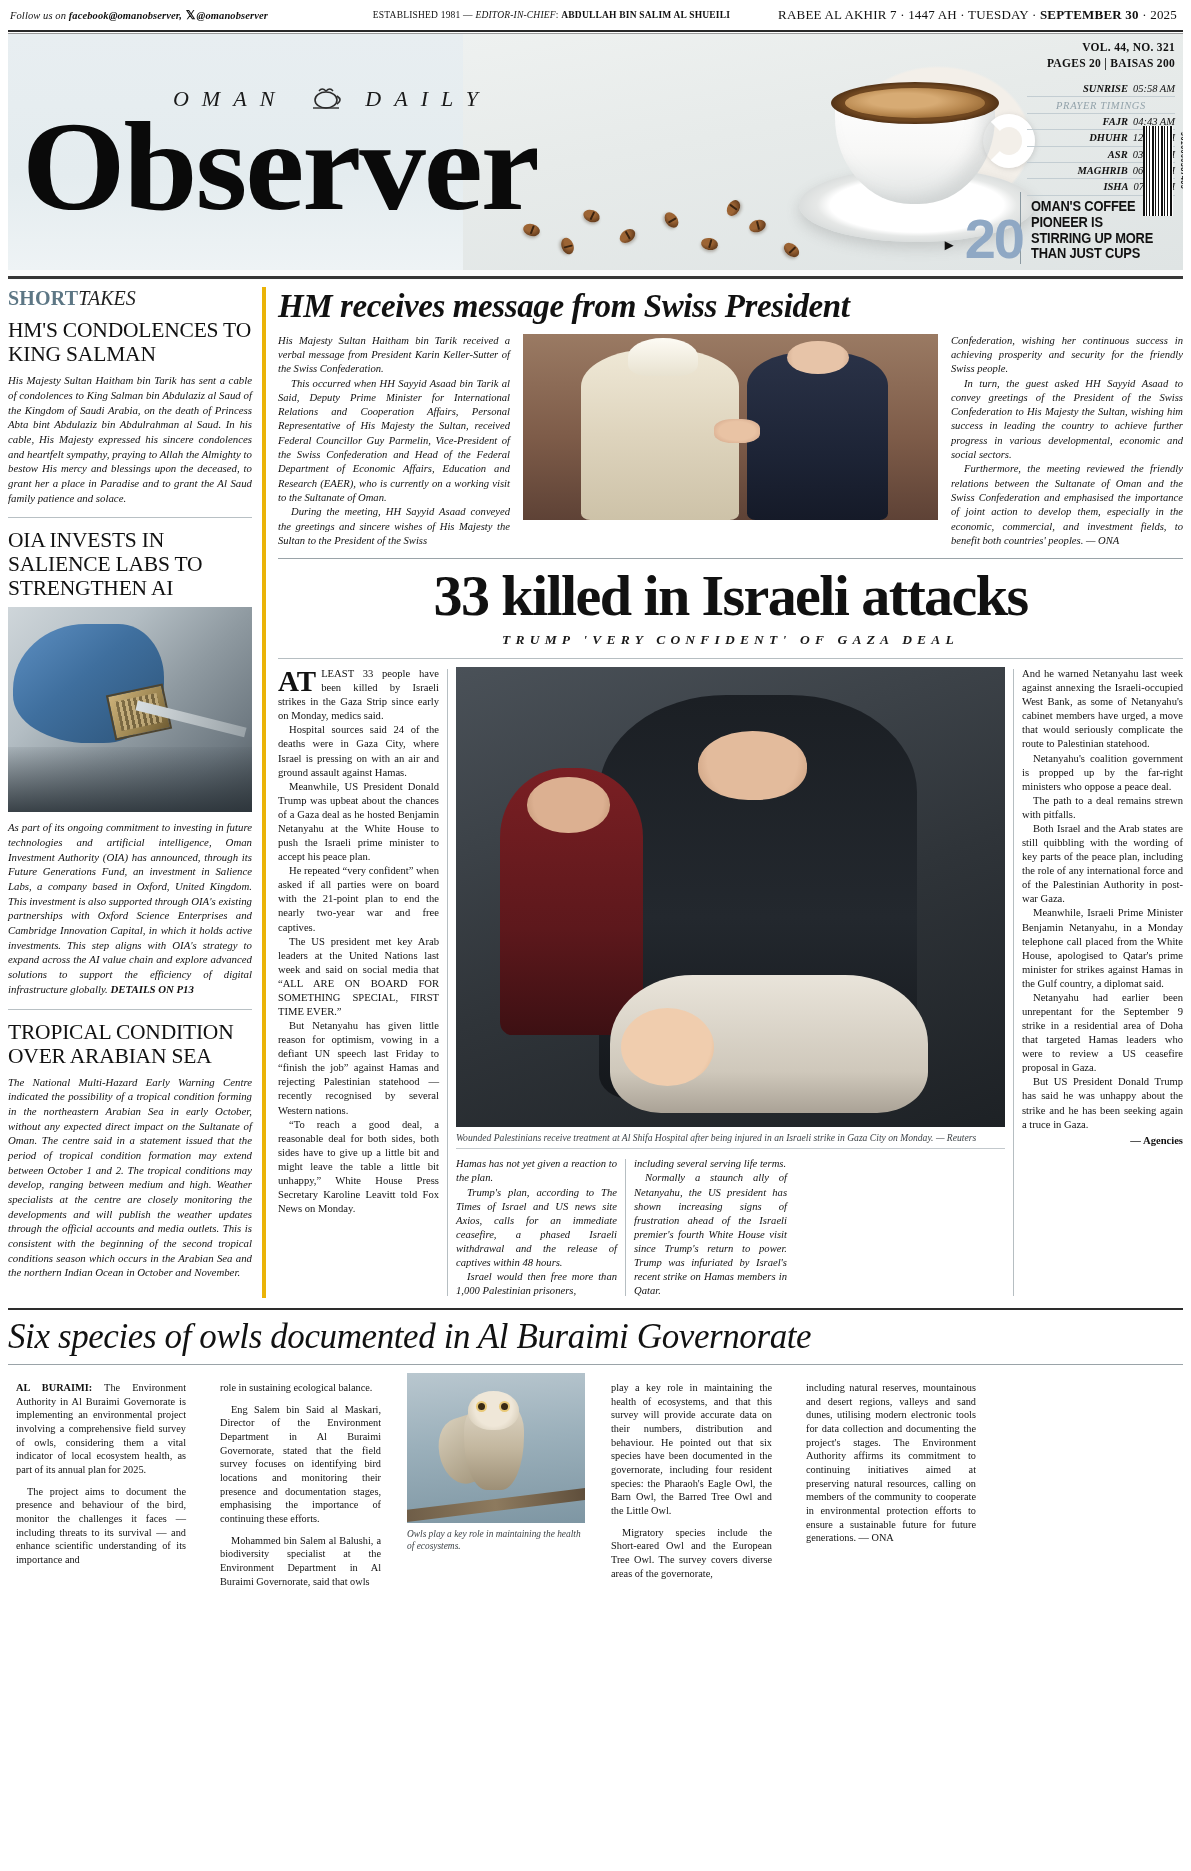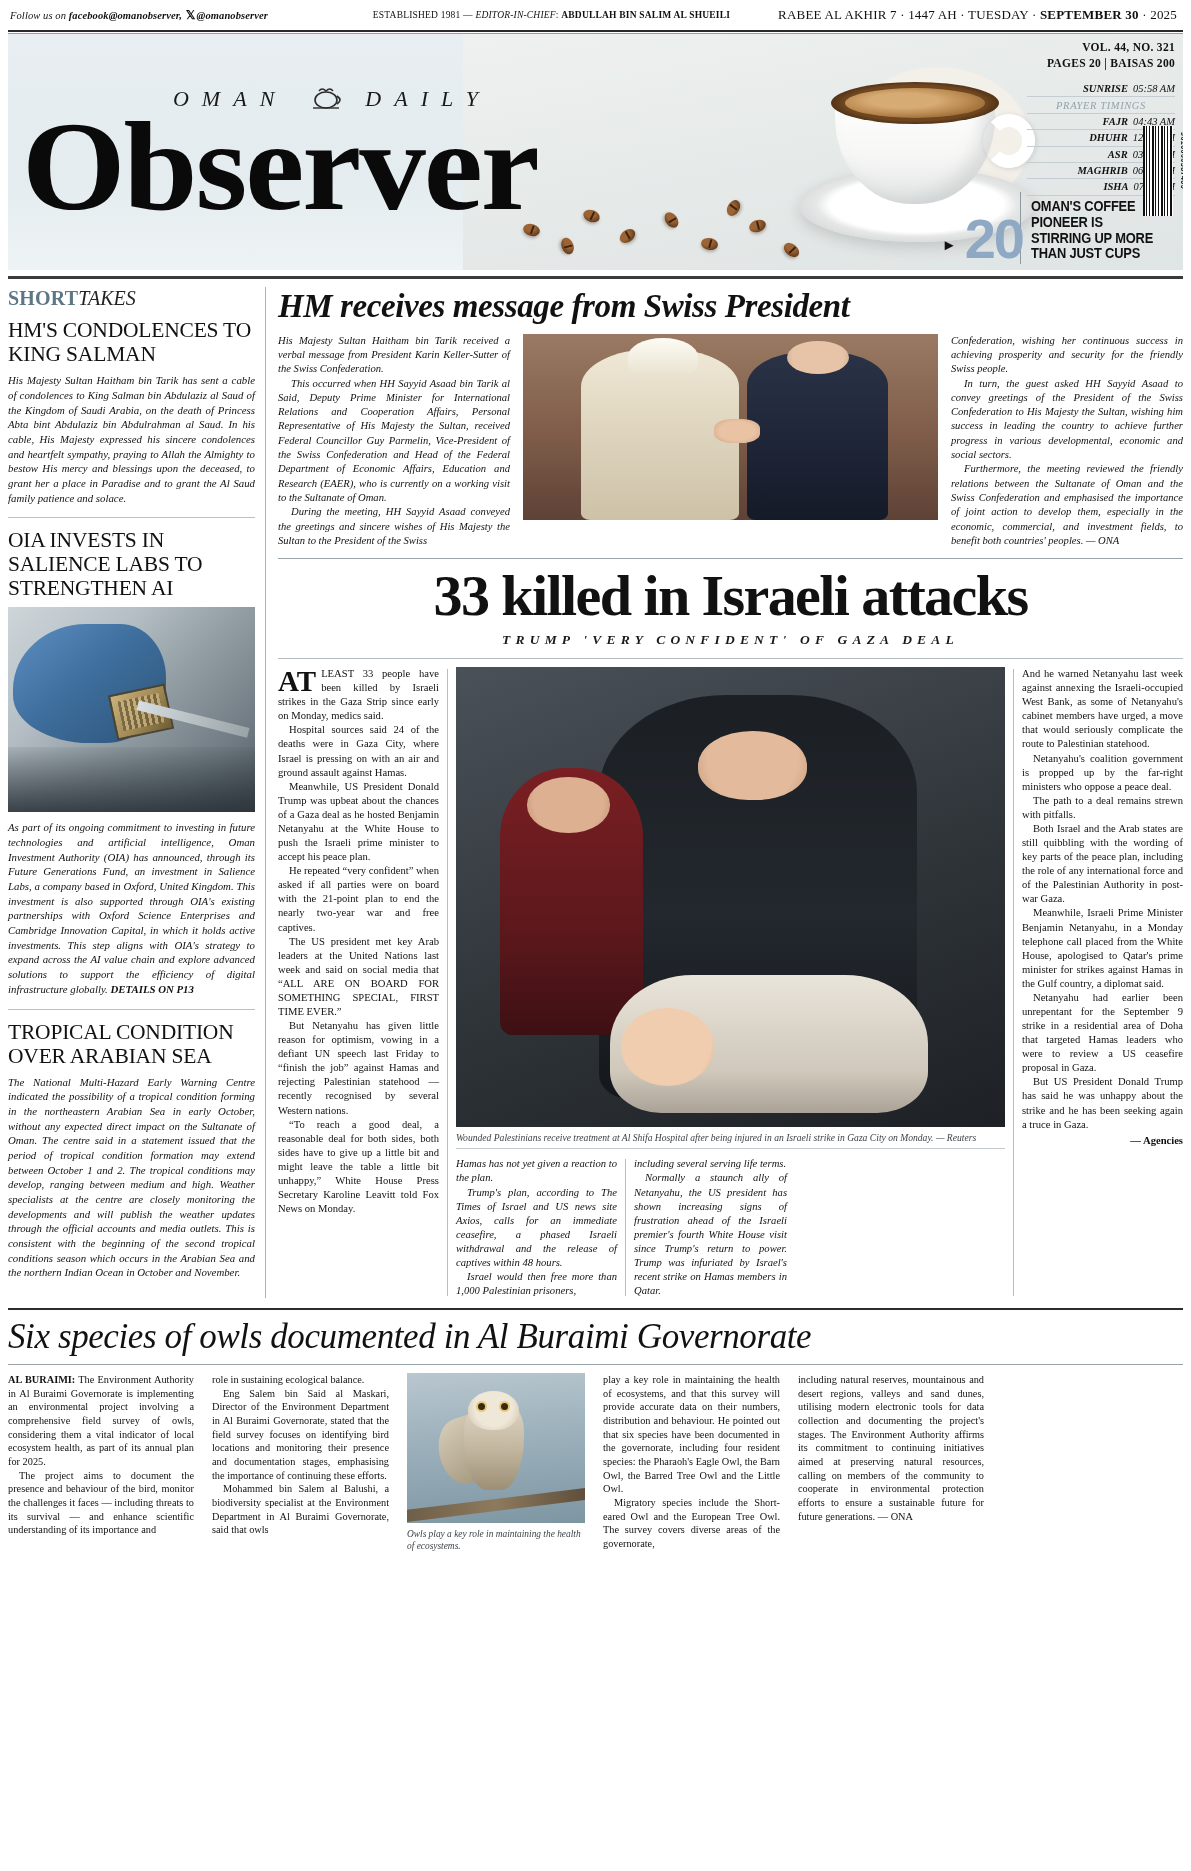--- a/index.html
+++ b/index.html
@@ -137,21 +137,21 @@
     font-size: 14px; line-height: 1.12; letter-spacing: -.2px;
     text-transform: uppercase; width: 142px;
     transform: scaleX(.92); transform-origin: left bottom;
   }
   .mast-vrule { position:absolute; right:162px; bottom:6px; width:1px; height:72px; background:#8c9aa2; z-index:6; }
 
   .rule-thick { border-top: 3px solid #3a3a3a; margin: 6px 8px 0; }
 
   
   .content { display: flex; padding: 0 8px; margin-top: 8px; }
-  .col-left { width: 258px; flex: 0 0 258px; padding-right: 10px; border-right: 1px solid #eab308; }
+  .col-left { width: 258px; flex: 0 0 258px; padding-right: 10px; border-right: 4px solid #eab308; }
   .col-main { flex: 1; padding-left: 12px; }
 
   
   .shorttakes { font-size: 20px; margin-bottom: 8px; }
   .shorttakes .a { font-weight: bold; color: #5d7785; letter-spacing: .2px; }
   .shorttakes .b { font-style: italic; color: #222; }
 
   .st-hed {
     font-size: 21.5px; line-height: 1.12; letter-spacing: -.2px; margin-bottom: 7px; font-weight: normal;
   }
@@ -313,21 +313,21 @@
   .owl-rule-top { border-top: 2px solid #2d2d2d; margin-top: 10px; }
   .owls-hed {
     font-size: 35px; font-style: italic; font-weight: normal;
     letter-spacing: -.4px; margin: 9px 0 8px; line-height: 1.05;
   }
   .owl-rule { border-top: 1px solid #9aa3a8; margin-bottom: 8px; }
   .owls-grid { display: flex; }
   .ocol { width: 195px; flex: 0 0 195px; font-size: 10.3px; line-height: 1.33; text-align: justify; padding: 0 9px; }
   .ocol.first { padding-left: 0; }
   .ocol.last { padding-right: 0; }
-  .ocol p { margin: 0; }
+  .ocol p { margin: 8px; }
   .ocol p + p { text-indent: 11px; }
   .ocol b { font-weight: bold; }
   .owl-photo-wrap { flex: 0 0 196px; padding: 0 9px; }
   .owl-photo {
     width: 100%; height: 150px; position: relative; overflow: hidden;
     background: linear-gradient(175deg,#b9c7cf 0%, #9bb0bb 45%, #7e96a3 100%);
   }
   .owl-photo .branch {
     position:absolute; left: -6%; bottom: 8%; width: 112%; height: 12px;
     background: linear-gradient(90deg,#6b5a45,#8d7a5e,#5a4a38); transform: rotate(-7deg);

